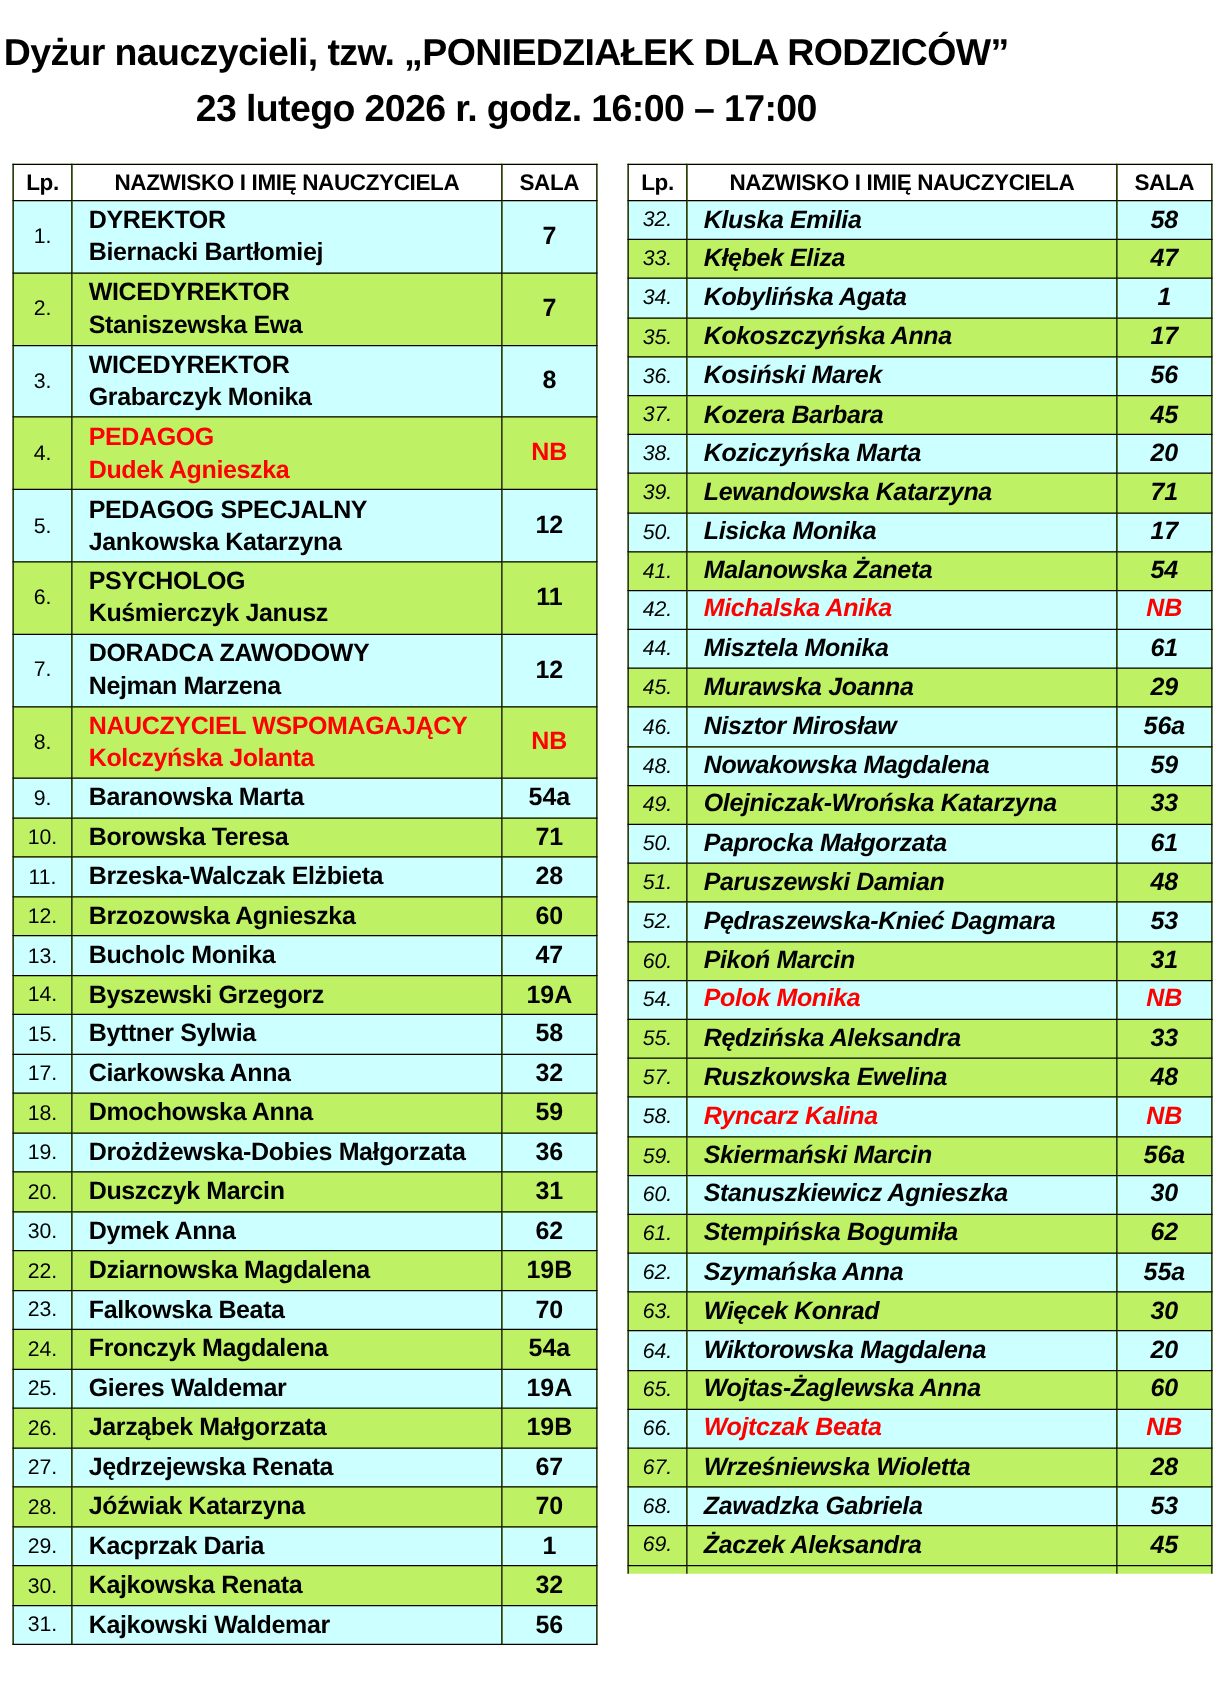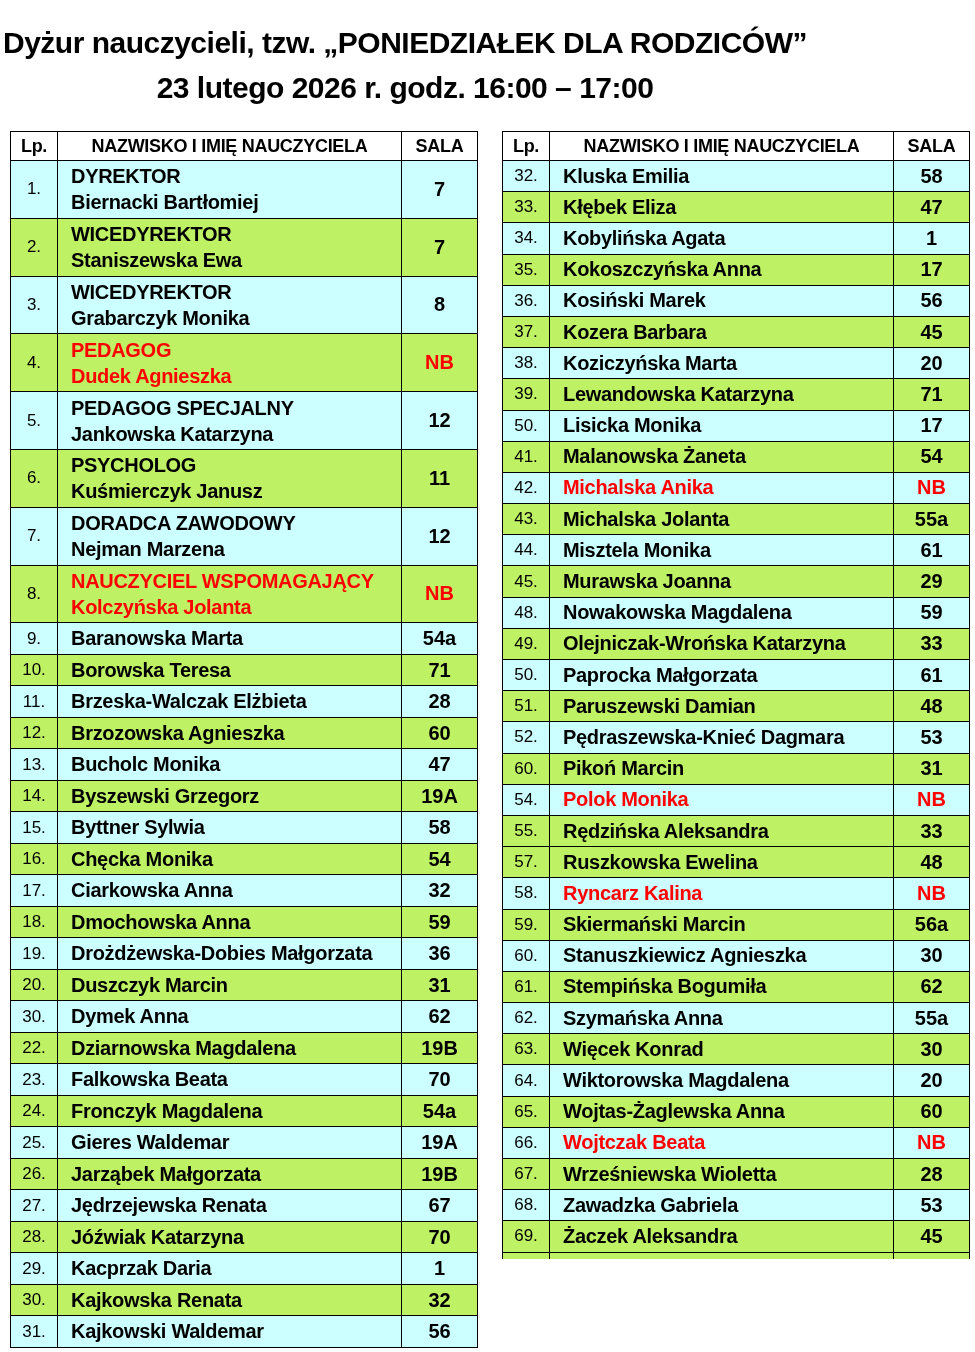--- a/index.html
+++ b/index.html
@@ -69,21 +69,21 @@
     letter-spacing: -0.3px;
   }
   td.name div { line-height: 26px; }
   td.room {
     font-weight: bold;
     font-size: 20px;
     text-align: center;
   }
   #table-left  tr.single { height: 31.5px; }
   #table-left  tr.double { height: 57.8px; }
-  #table-right tr.single { height: 31.2px; }
+  #table-right tr.single { height: 31.2px; font-style: italic; }
 
   tr.hl { background: var(--hl, #CCFFFF); }
   tr.alert td.name, tr.alert td.room { color: var(--alert, #FF0000); }
 
   tr.partial td { height: 6px; border-bottom: none; }
 </style>
 </head>
 <body>
 
 <div class="title-block">
@@ -197,25 +197,20 @@
       <tr class="single">
         <td class="lp">14.</td>
         <td class="name">Byszewski Grzegorz</td>
         <td class="room">19A</td>
       </tr>
       <tr class="single hl">
         <td class="lp">15.</td>
         <td class="name">Byttner Sylwia</td>
         <td class="room">58</td>
       </tr>
-      <tr class="single">
-        <td class="lp">16.</td>
-        <td class="name">Chęcka Monika</td>
-        <td class="room">54</td>
-      </tr>
       <tr class="single hl">
         <td class="lp">17.</td>
         <td class="name">Ciarkowska Anna</td>
         <td class="room">32</td>
       </tr>
       <tr class="single">
         <td class="lp">18.</td>
         <td class="name">Dmochowska Anna</td>
         <td class="room">59</td>
       </tr>
@@ -349,34 +344,34 @@
       <tr class="single">
         <td class="lp">41.</td>
         <td class="name">Malanowska Żaneta</td>
         <td class="room">54</td>
       </tr>
       <tr class="single hl alert">
         <td class="lp">42.</td>
         <td class="name">Michalska Anika</td>
         <td class="room">NB</td>
       </tr>
-      <tr class="single">
-        <td class="lp">43.</td>
-        <td class="name">Michalska Jolanta</td>
-        <td class="room">55a</td>
-      </tr>
       <tr class="single hl">
         <td class="lp">44.</td>
         <td class="name">Misztela Monika</td>
         <td class="room">61</td>
       </tr>
       <tr class="single">
         <td class="lp">45.</td>
         <td class="name">Murawska Joanna</td>
         <td class="room">29</td>
+      </tr>
+      <tr class="single hl">
+        <td class="lp">46.</td>
+        <td class="name">Nisztor Mirosław</td>
+        <td class="room">56a</td>
       </tr>
       <tr class="single hl">
         <td class="lp">48.</td>
         <td class="name">Nowakowska Magdalena</td>
         <td class="room">59</td>
       </tr>
       <tr class="single">
         <td class="lp">49.</td>
         <td class="name">Olejniczak-Wrońska Katarzyna</td>
         <td class="room">33</td>

